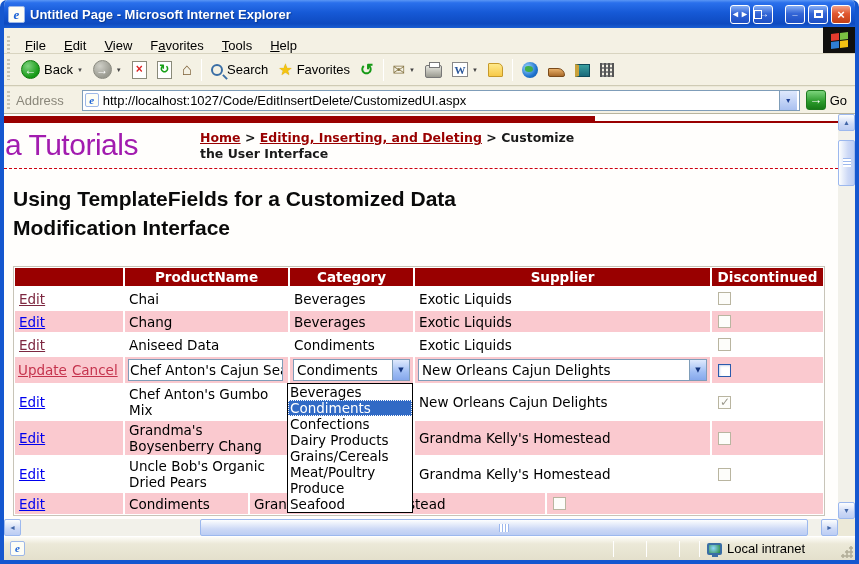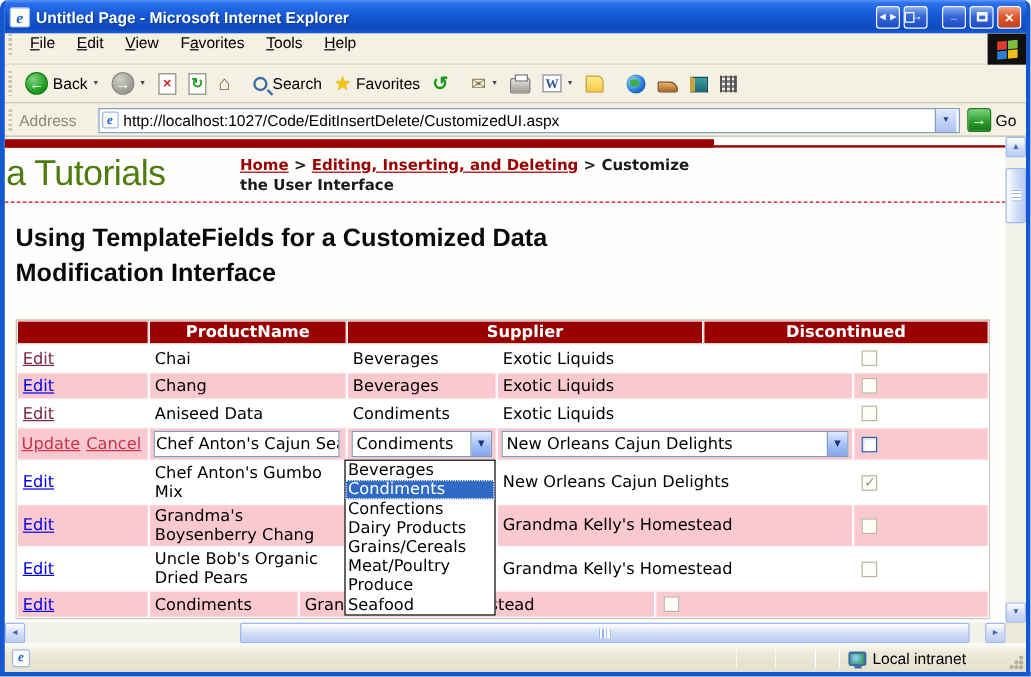--- a/index.html
+++ b/index.html
@@ -22,21 +22,21 @@
     background:linear-gradient(180deg,#86aef5 0%,#3365d6 45%,#1d4fc4 100%);
     font-size:9px;line-height:17px;text-align:center;cursor:default;}
   .tbtn.gap{margin-left:9px;}
   .tbtn.min{font-weight:bold;line-height:13px;}
   .tbtn.max span{display:inline-block;width:9px;height:8px;border:2px solid #fff;border-top-width:3px;margin-top:4px;}
   .tbtn.close{background:linear-gradient(180deg,#f2a188 0%,#e1572f 45%,#c33f17 100%);font-size:13px;font-weight:bold;line-height:17px;}
   .tbtn.disc b{display:inline-block;width:8px;height:9px;border:1px solid #fff;margin-top:4px;}
   .tbtn.disc i{position:relative;left:-3px;top:-2px;font-style:normal;font-size:10px;font-weight:bold;}
   
   .menubar{position:absolute;top:28px;left:0;right:0;height:26px;background:#f4f1e4;
-    border-bottom:1px solid #d8d4c0;display:flex;align-items:flex-start;}
+    border-bottom:1px solid #d8d4c0;display:flex;align-items:flex-end;}
   .grip{width:3px;height:70%;margin:0 6px 0 3px;
     background:repeating-linear-gradient(180deg,#c9c5b2 0 2px,transparent 2px 4px);}
   .menu-item{padding:3px 9px;cursor:default;}
   .menu-item u{text-decoration:underline;}
   .brand{margin-left:auto;width:32px;height:26px;background:#10100e;display:flex;align-items:center;justify-content:center;}
   .flag{display:grid;grid-template-columns:8px 8px;grid-template-rows:7px 7px;gap:1px;transform:skewY(-6deg);}
   .flag i{display:block;}
   .flag i:nth-child(1){background:#e33b2e;}.flag i:nth-child(2){background:#7cc043;}
   .flag i:nth-child(3){background:#2f7ed3;}.flag i:nth-child(4){background:#f3c javascript13;}
   .flag i:nth-child(4){background:#f3c113;}
@@ -79,21 +79,21 @@
   .addr-url{font-size:13px;white-space:nowrap;overflow:hidden;}
   .addr-drop{width:18px;height:19px;margin-left:auto;background:linear-gradient(180deg,#dfe9fd,#a9c0f0);
     border-left:1px solid #7f9db9;text-align:center;font-size:7px;line-height:19px;color:#1c3f94;}
   .go-btn{display:flex;align-items:center;gap:4px;margin:0 8px 0 6px;}
   .go-sq{width:20px;height:20px;border-radius:3px;border:1px solid #1d7a1d;color:#fff;font-weight:bold;font-size:13px;line-height:18px;text-align:center;
     background:linear-gradient(180deg,#7cd47c,#2a9a2a 60%,#177a17);}
   
   .content{position:absolute;top:114px;left:0;width:834px;height:405px;background:#fffefc;overflow:hidden;}
   .band-line{position:absolute;top:7px;left:0;right:0;height:2px;background:var(--accent,#990000);}
   .band-left{position:absolute;top:2px;left:0;width:591px;height:7px;background:var(--accent,#990000);}
-  .site-title{position:absolute;left:1px;top:14px;font-size:30px;color:#4d7c0f;letter-spacing:-0.5px;}
+  .site-title{position:absolute;left:1px;top:14px;font-size:30px;color:#a21caf;letter-spacing:-0.5px;}
   .breadcrumb{position:absolute;left:196px;top:16px;width:400px;font-family:"DejaVu Sans",sans-serif;
     font-size:12.5px;font-weight:bold;line-height:16px;color:#1a1a1a;}
   .breadcrumb a{color:var(--accent,#990000);text-decoration:underline;cursor:pointer;}
   .dashes{position:absolute;top:54px;left:0;right:0;border-top:1px dashed #cc0011;}
   .h1{position:absolute;left:9px;top:70px;width:486px;font-size:21px;line-height:29px;font-weight:bold;color:#0a0a0a;}
   
   .grid{position:absolute;left:9px;top:152px;width:812px;border:1px solid #c8c4b8;
     font-family:"DejaVu Sans",sans-serif;font-size:13.5px;}
   .grow{display:flex;min-height:23px;background:#fff;}
   .grow.alt{background:var(--row-pink,#fac9cf);}
@@ -271,20 +271,21 @@
       <a>Editing, Inserting, and Deleting</a>
       <span>&gt;</span>
       <span>Customize the User Interface</span>
     </div>
     <div class="dashes"></div>
     <div class="h1">Using TemplateFields for a Customized Data Modification Interface</div>
     <div class="grid">
         <div class="grow head">
           <div class="gcell c0"></div>
           <div class="gcell c1">ProductName</div>
+          <div class="gcell c2">Category</div>
           <div class="gcell c3">Supplier</div>
           <div class="gcell c4">Discontinued</div>
         </div>
         <div class="grow">
           <div class="gcell c0">
             <a class="rlink maroon">Edit</a>
           </div>
           <div class="gcell c1">Chai</div>
           <div class="gcell c2">Beverages</div>
           <div class="gcell c3">Exotic Liquids</div>

